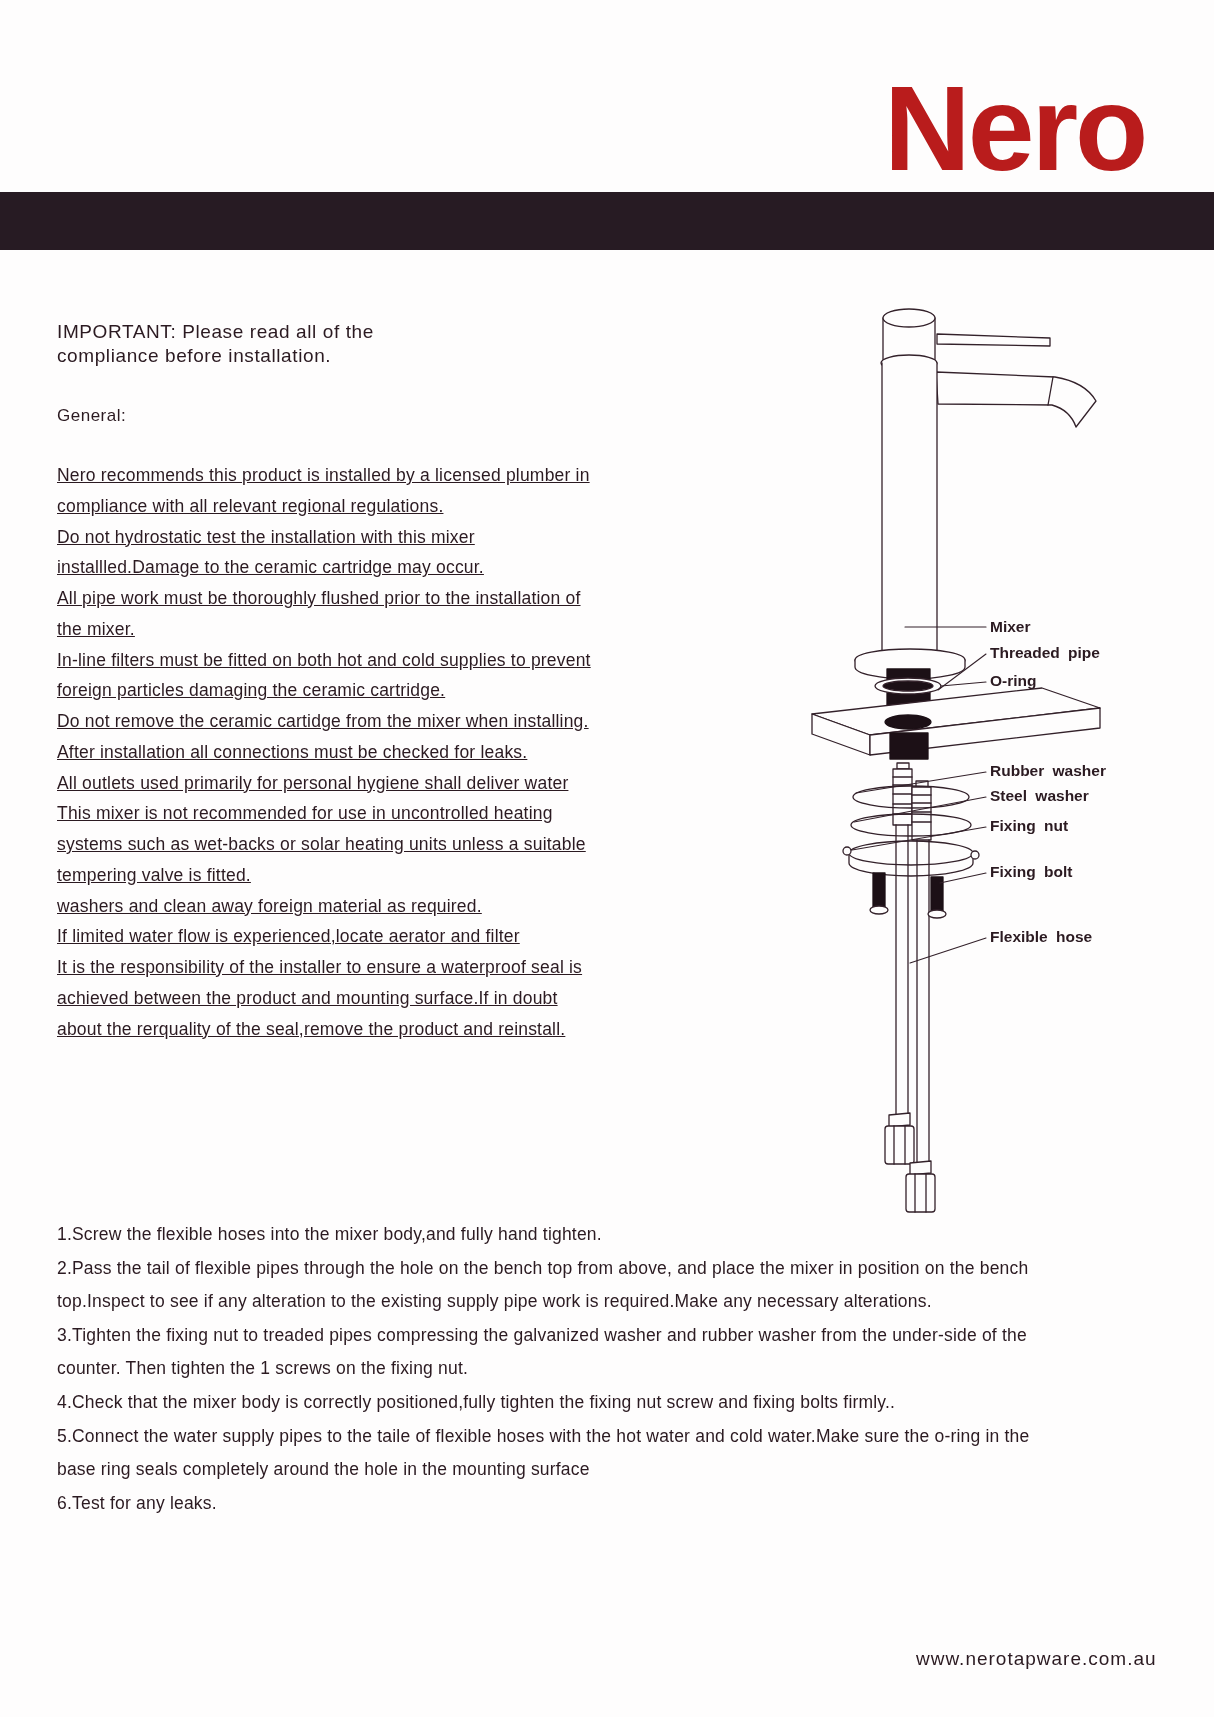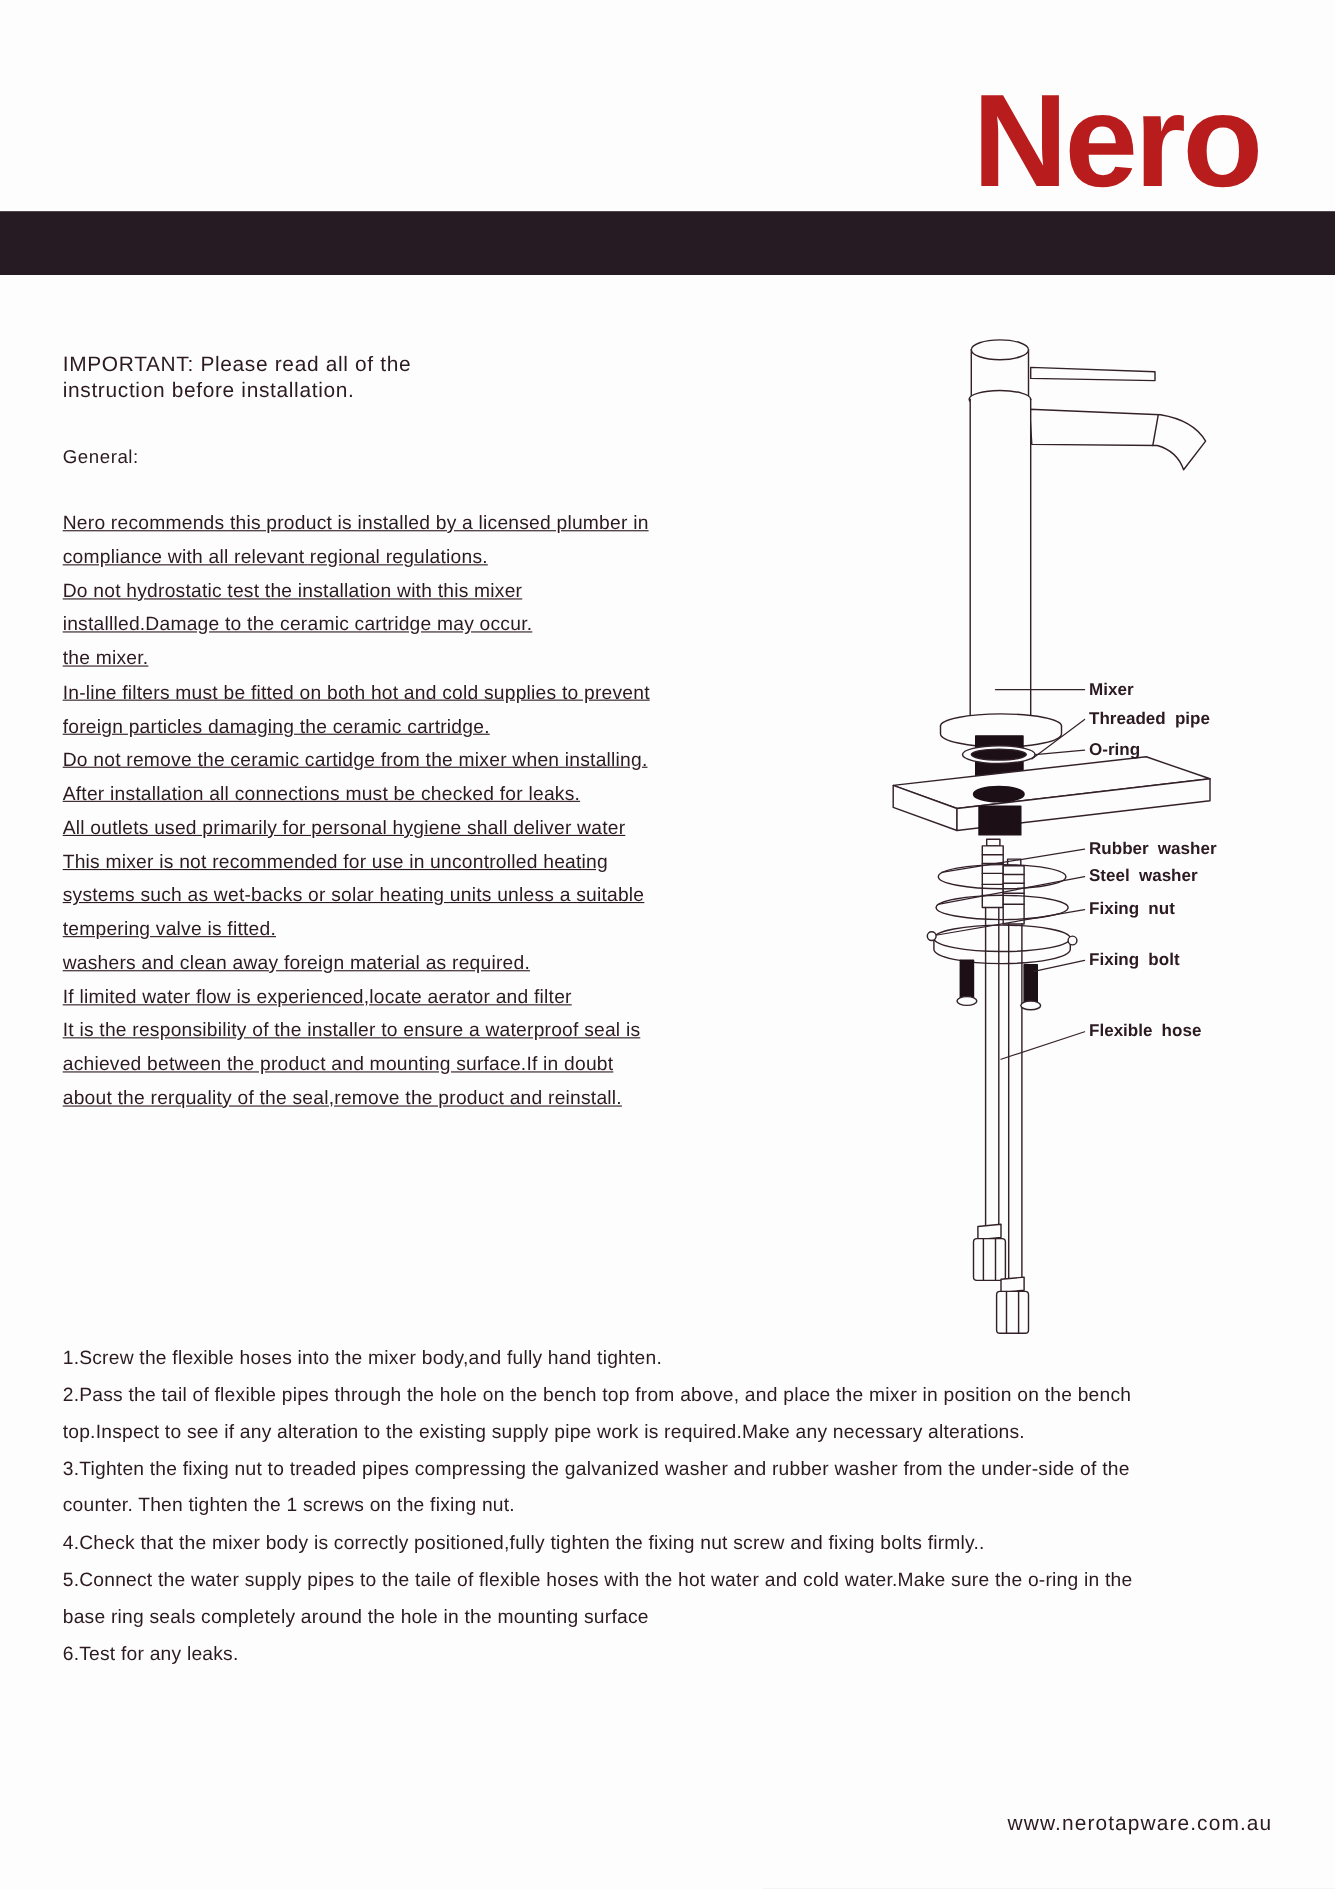--- a/index.html
+++ b/index.html
@@ -57,30 +57,31 @@
 <body>
 
 <div class="page">
 
   <div class="logo">Nero</div>
 
   <div class="topbar" id="topbar" style="background: rgb(39, 27, 35);"></div>
 
   <div class="notice">
     <div>IMPORTANT: Please read all of the</div>
-    <div>instruction before installation.</div>
+    <div>compliance before installation.</div>
   </div>
 
   <div class="general-heading">General:</div>
 
   <div class="general-paragraph">
     <div>Nero recommends this product is installed by a licensed plumber in</div>
     <div>compliance with all relevant regional regulations.</div>
     <div>Do not hydrostatic test the installation with this mixer</div>
     <div>installled.Damage to the ceramic cartridge may occur.</div>
+    <div>All pipe work must be thoroughly flushed prior to the installation of</div>
     <div>the mixer.</div>
     <div>In-line filters must be fitted on both hot and cold supplies to prevent</div>
     <div>foreign particles damaging the ceramic cartridge.</div>
     <div>Do not remove the ceramic cartidge from the mixer when installing.</div>
     <div>After installation all connections must be checked for leaks.</div>
     <div>All outlets used primarily for personal hygiene shall deliver water</div>
     <div>This mixer is not recommended for use in uncontrolled heating</div>
     <div>systems such as wet-backs or solar heating units unless a suitable</div>
     <div>tempering valve is fitted.</div>
     <div>washers and clean away foreign material as required.</div>

